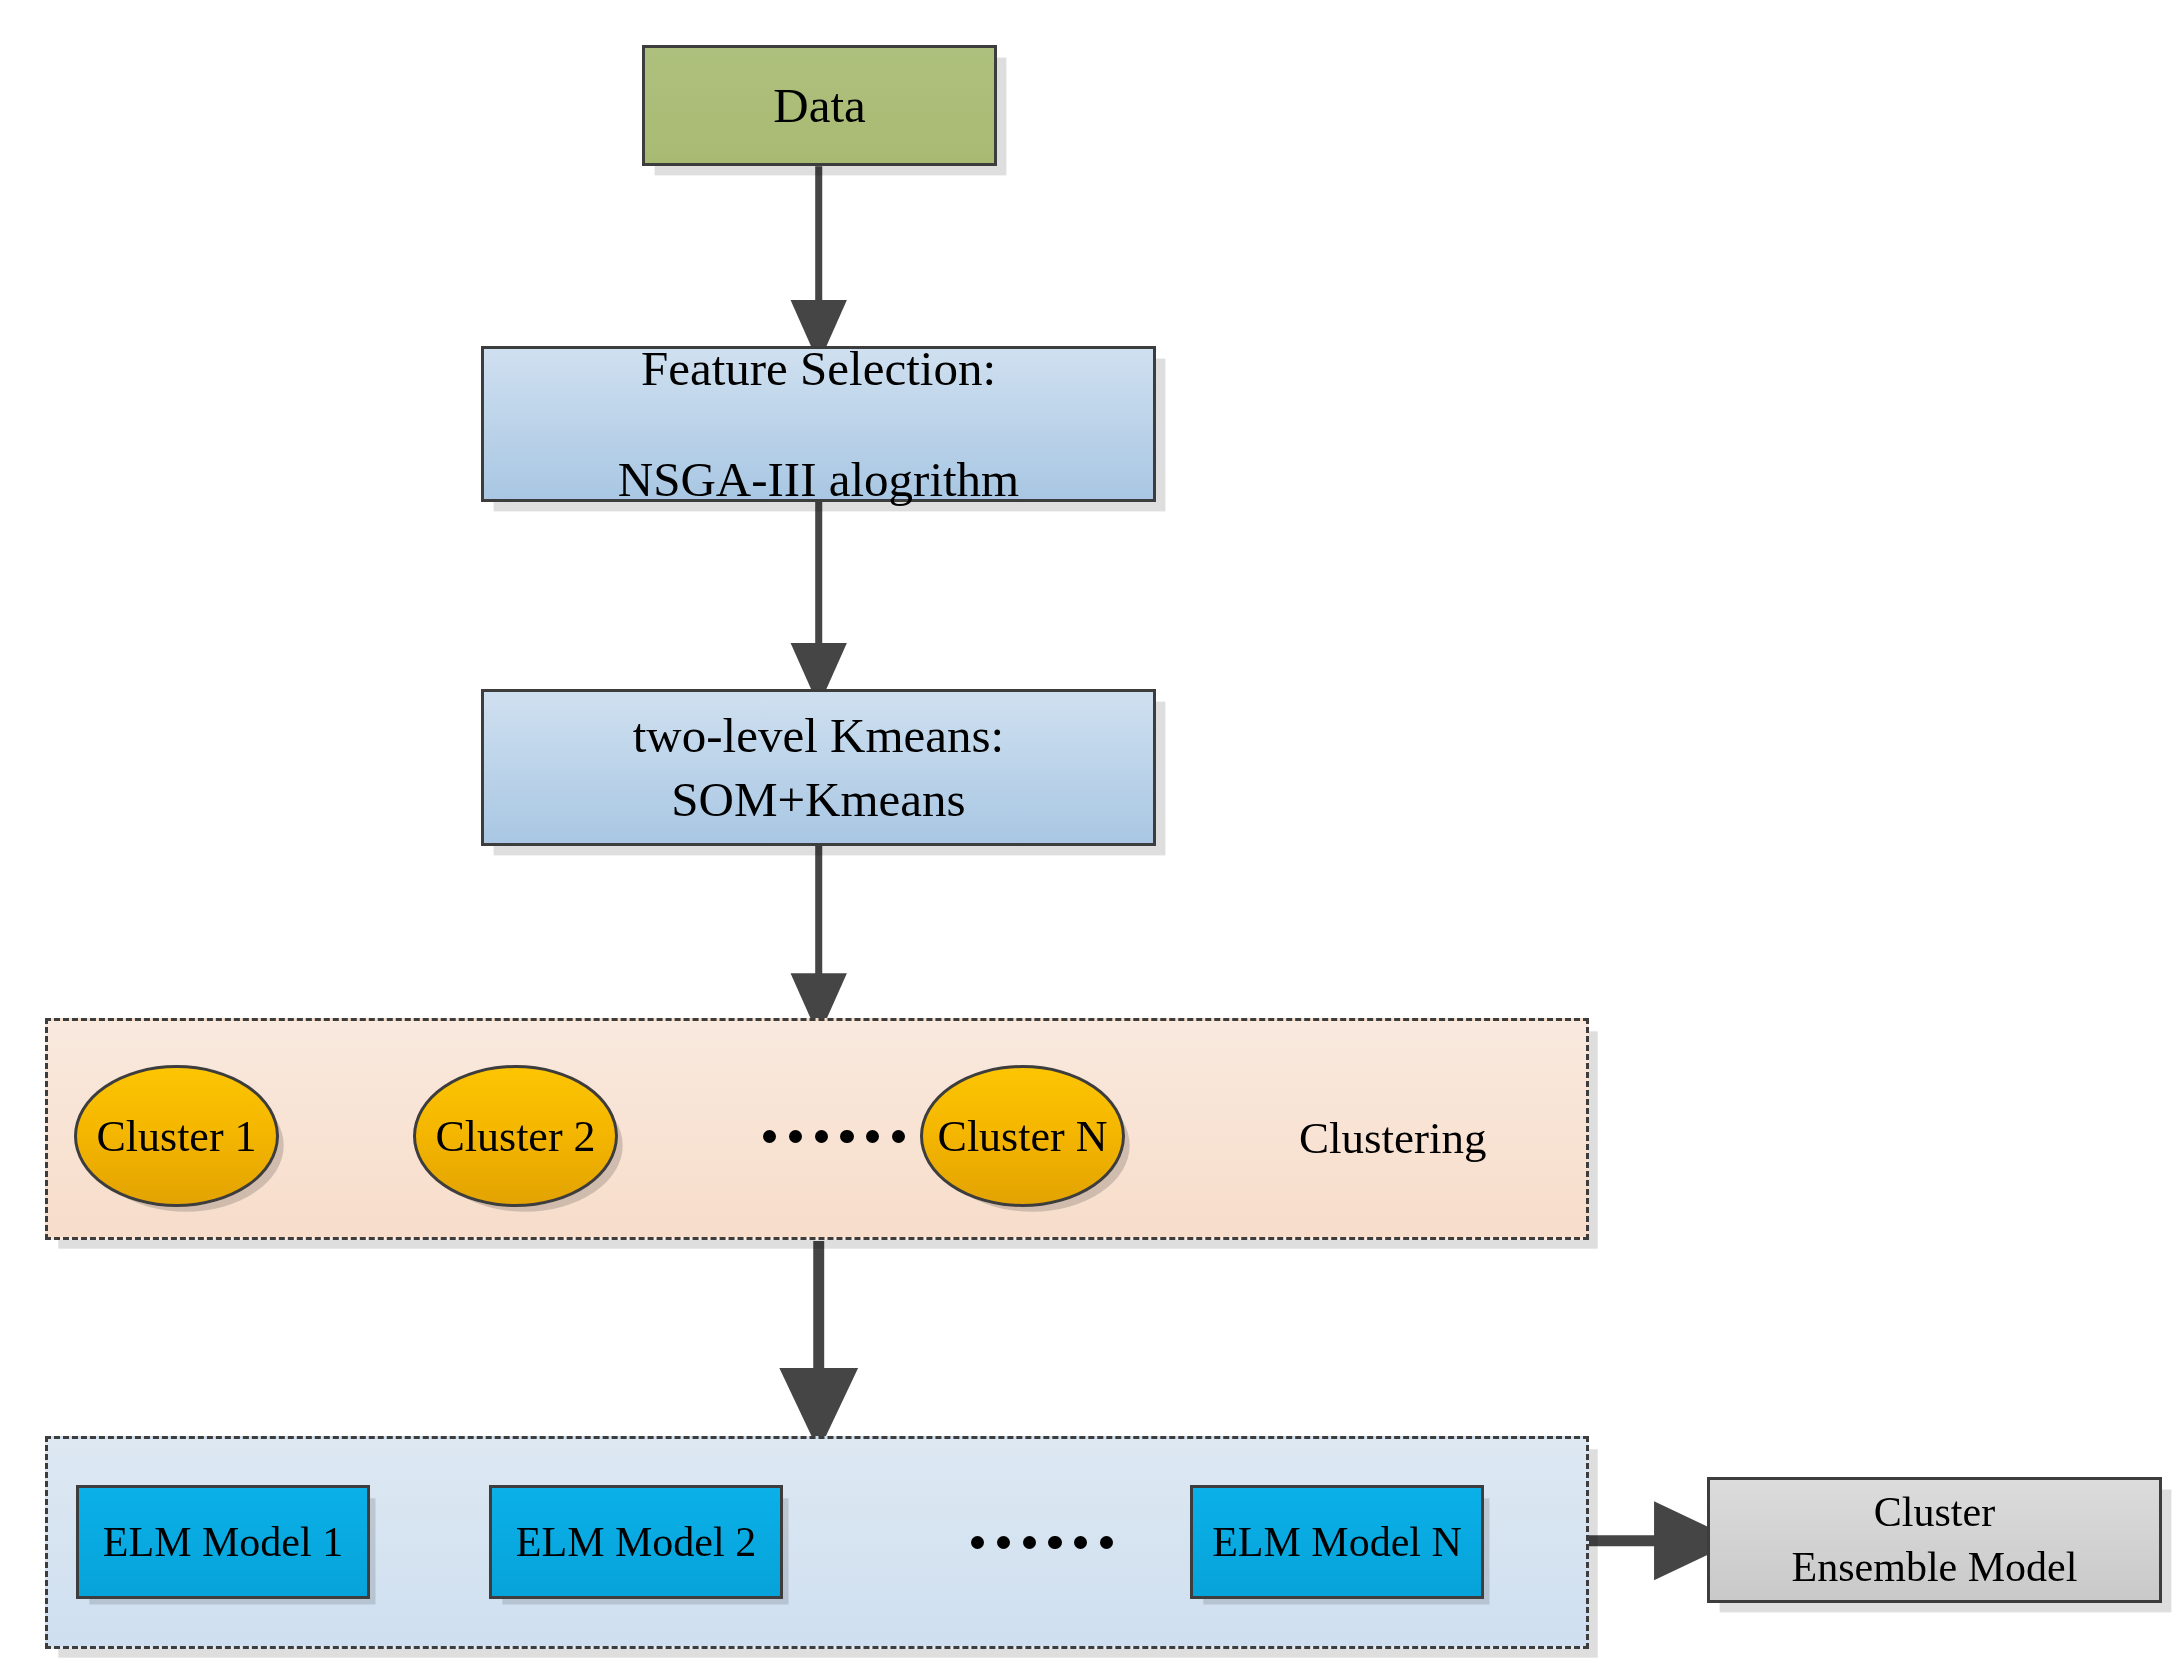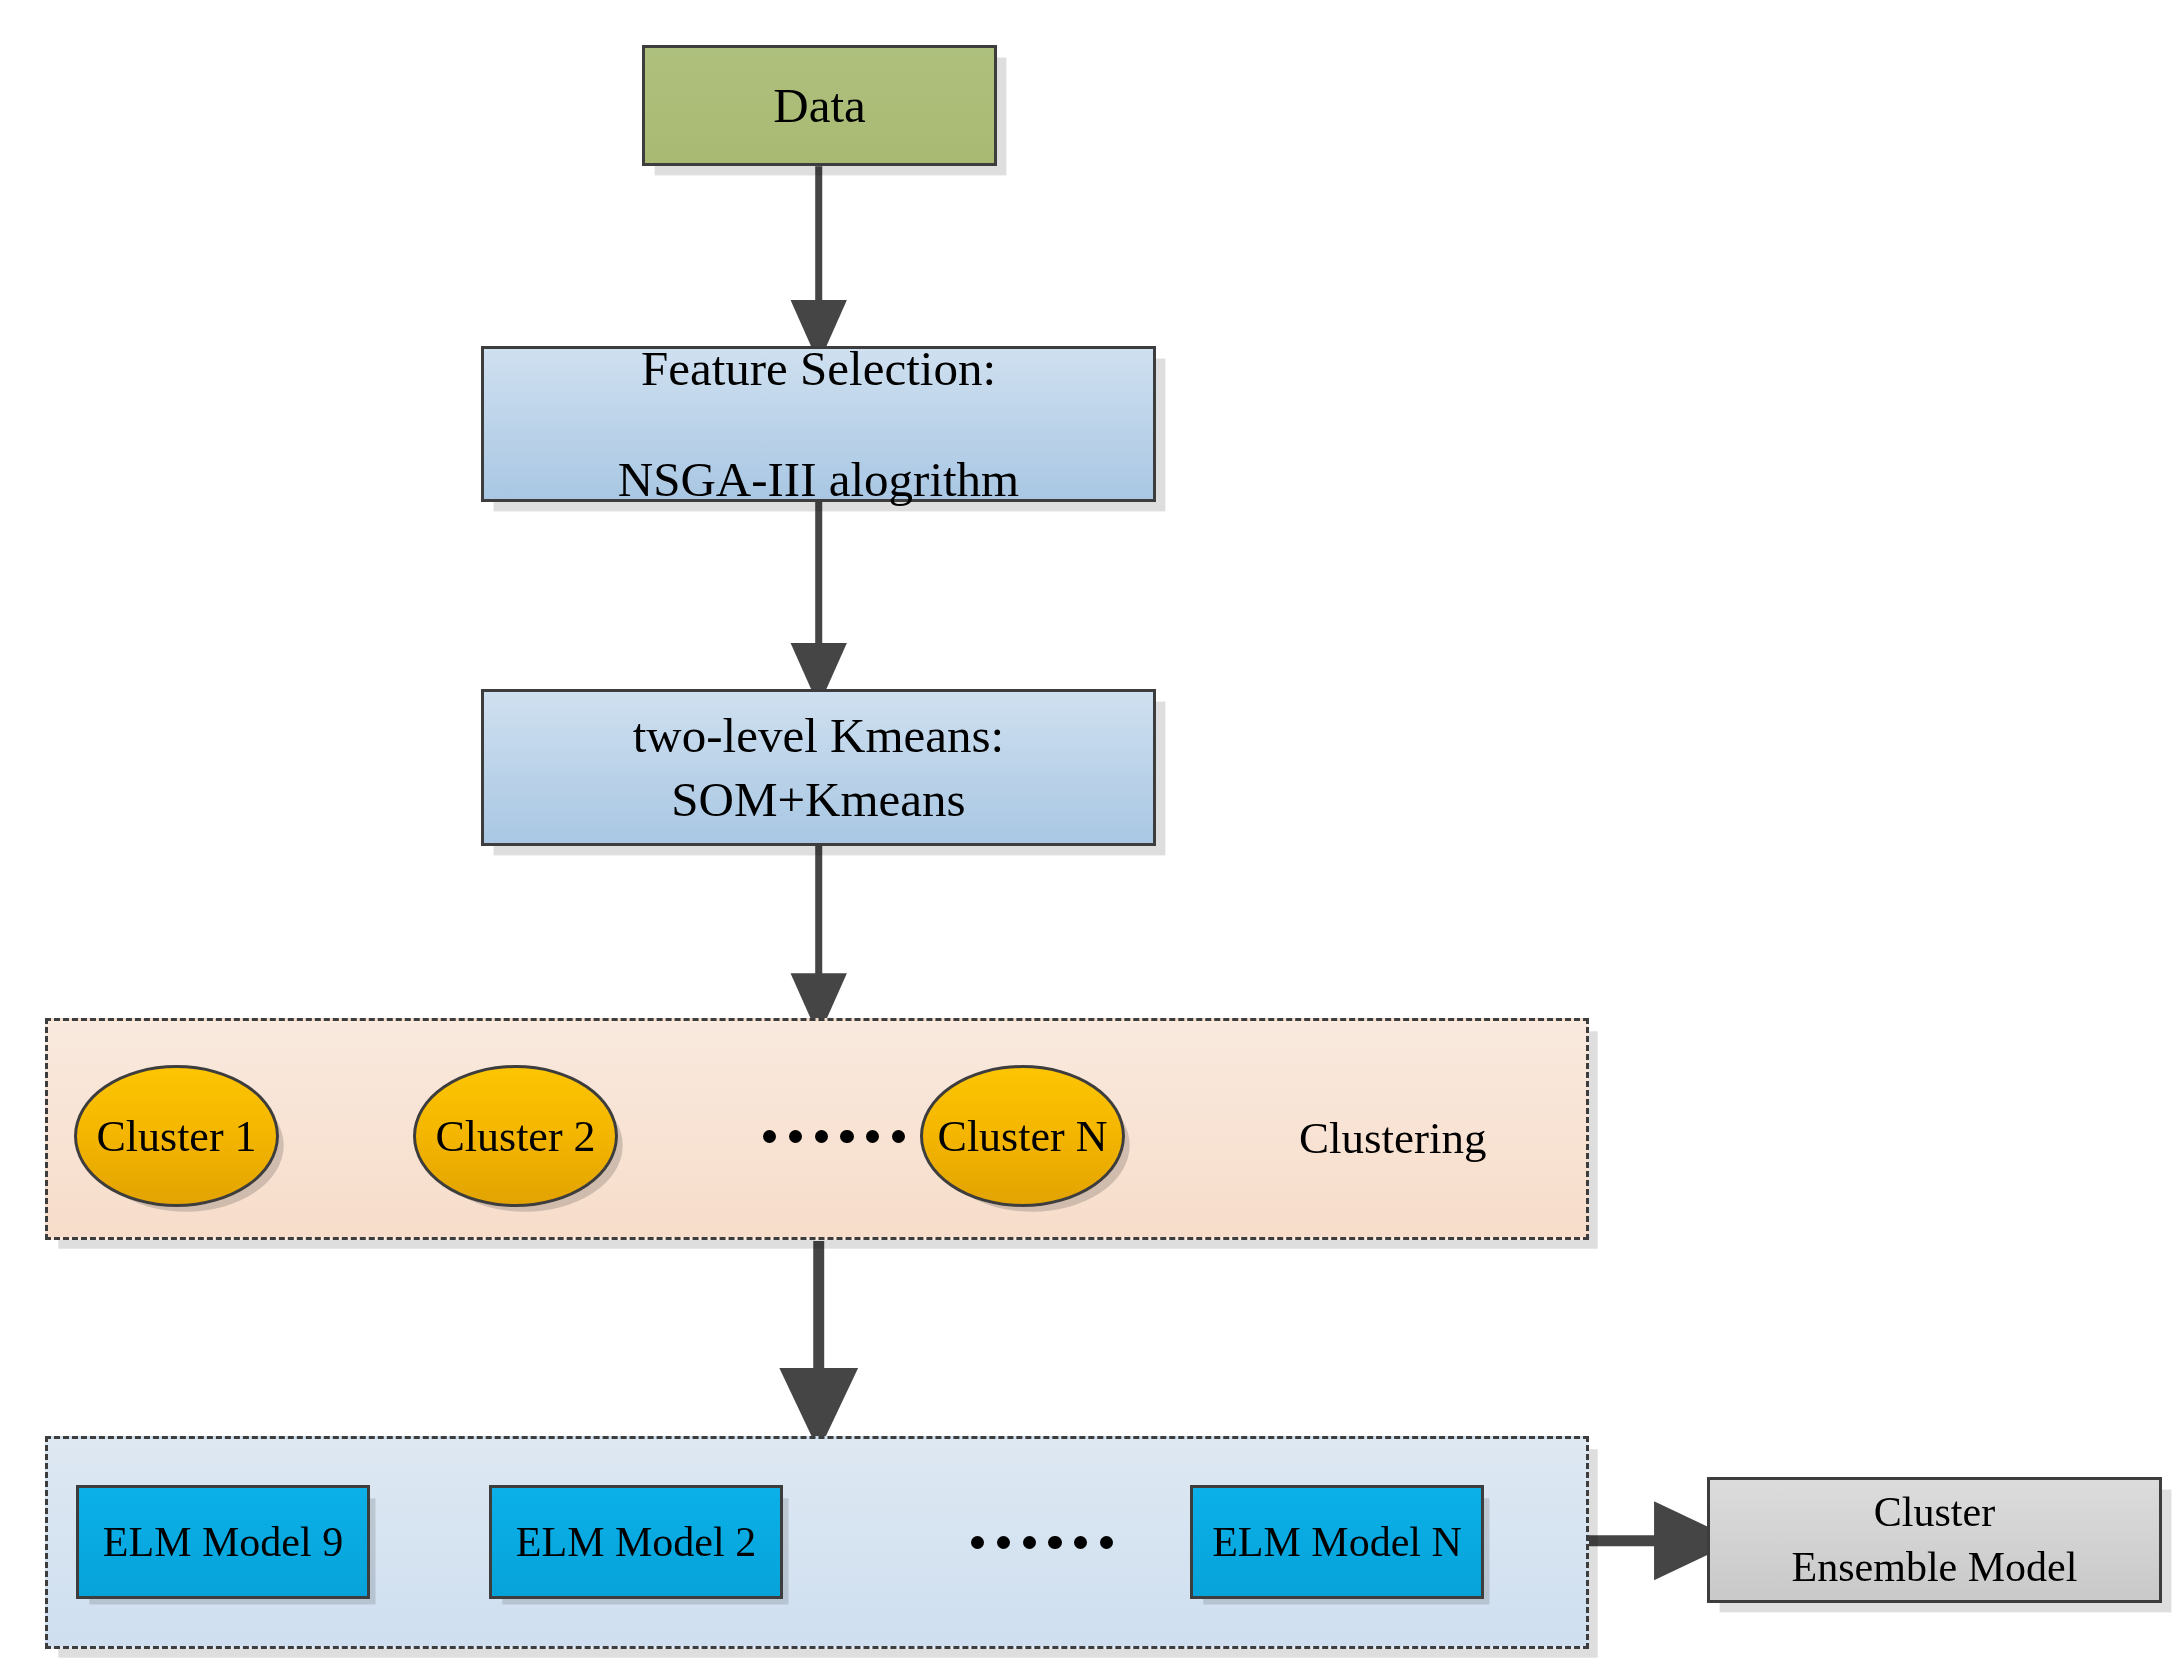--- a/index.html
+++ b/index.html
@@ -200,21 +200,21 @@
       <span></span>
   </div>
   <div class="ellipse" id="ellipse-cluster-n">
     <span>Cluster N</span>
   </div>
   <div class="panel-label" id="label-clustering">Clustering</div>
 
   <div class="panel" id="panel-elm"></div>
 
   <div class="elm-box" id="elm-model-1">
-    <span>ELM Model 9</span>
+    <span>ELM Model 1</span>
   </div>
   <div class="elm-box" id="elm-model-2">
     <span>ELM Model 2</span>
   </div>
   <div class="dots" id="dots-elm">
     <span></span>
       <span></span>
       <span></span>
       <span></span>
       <span></span>

